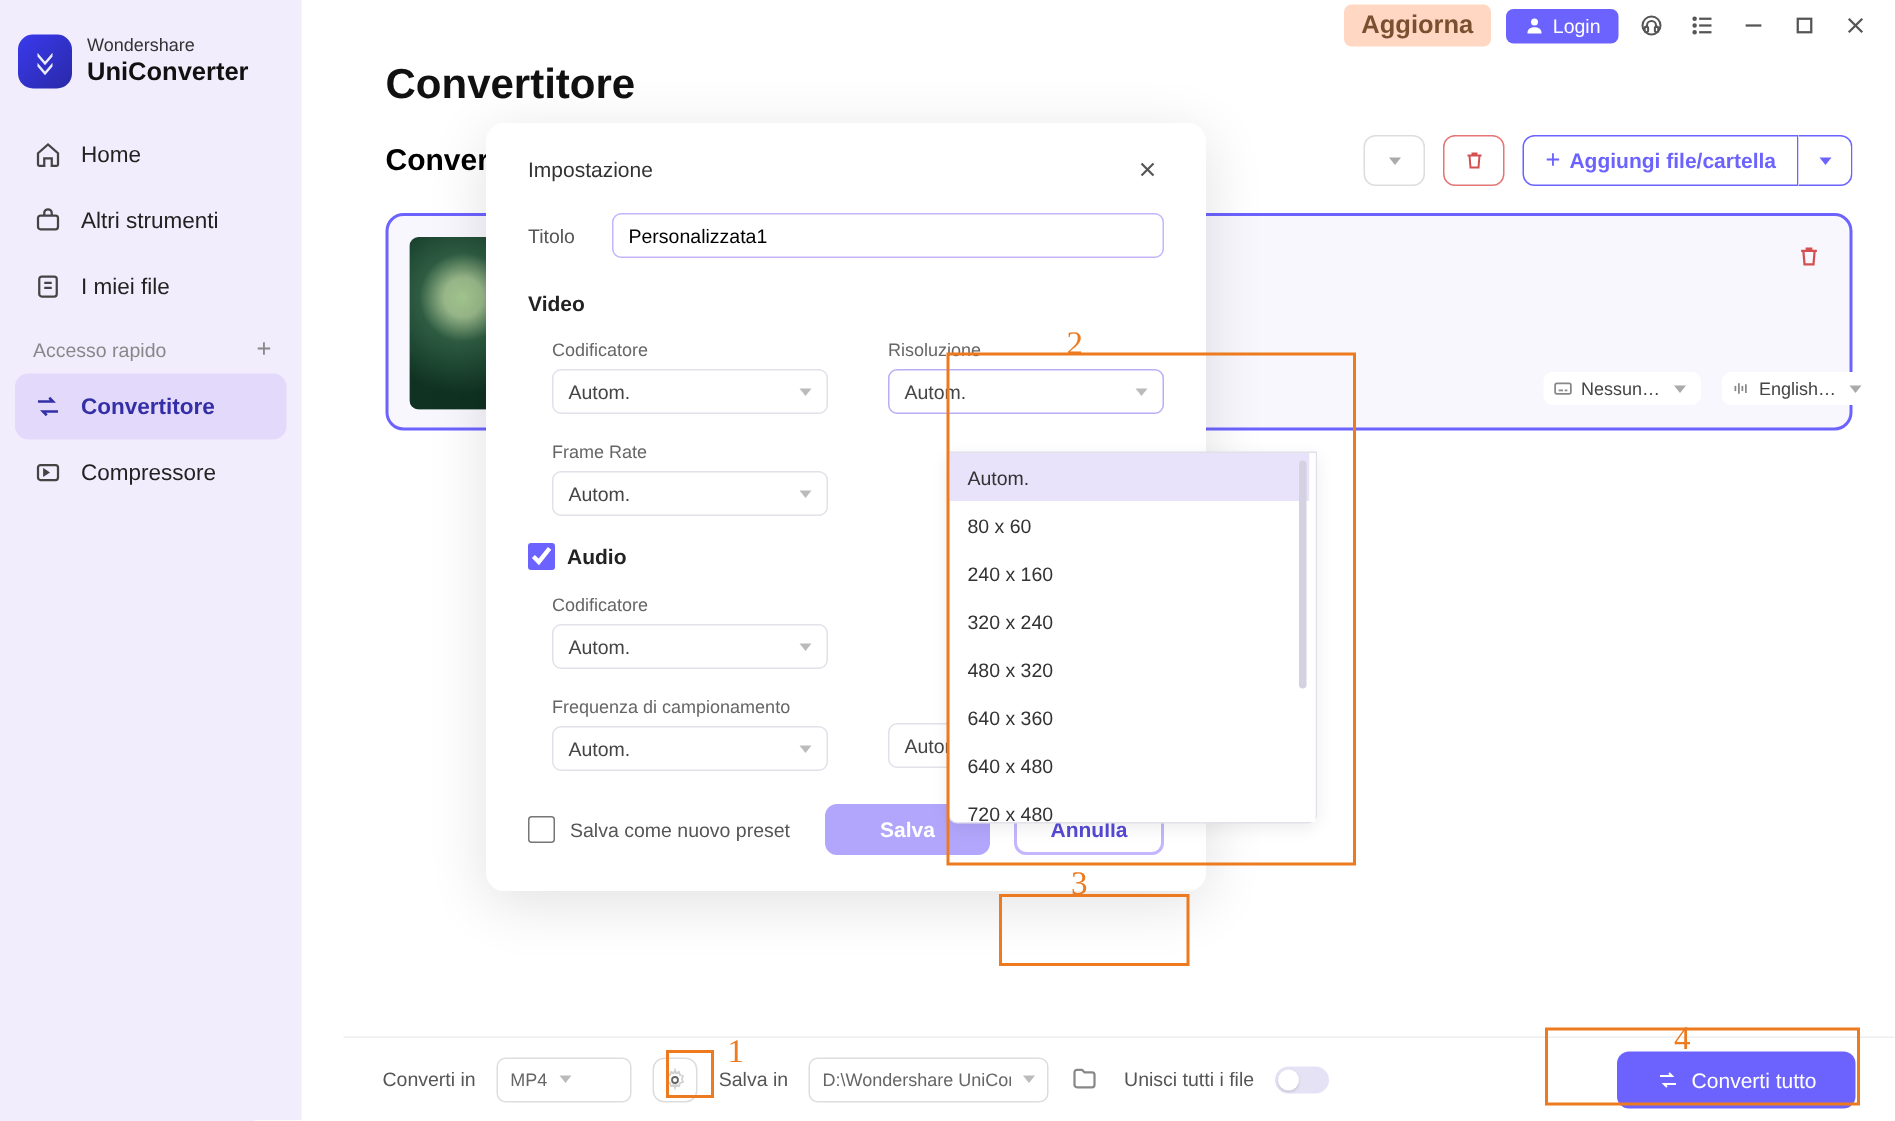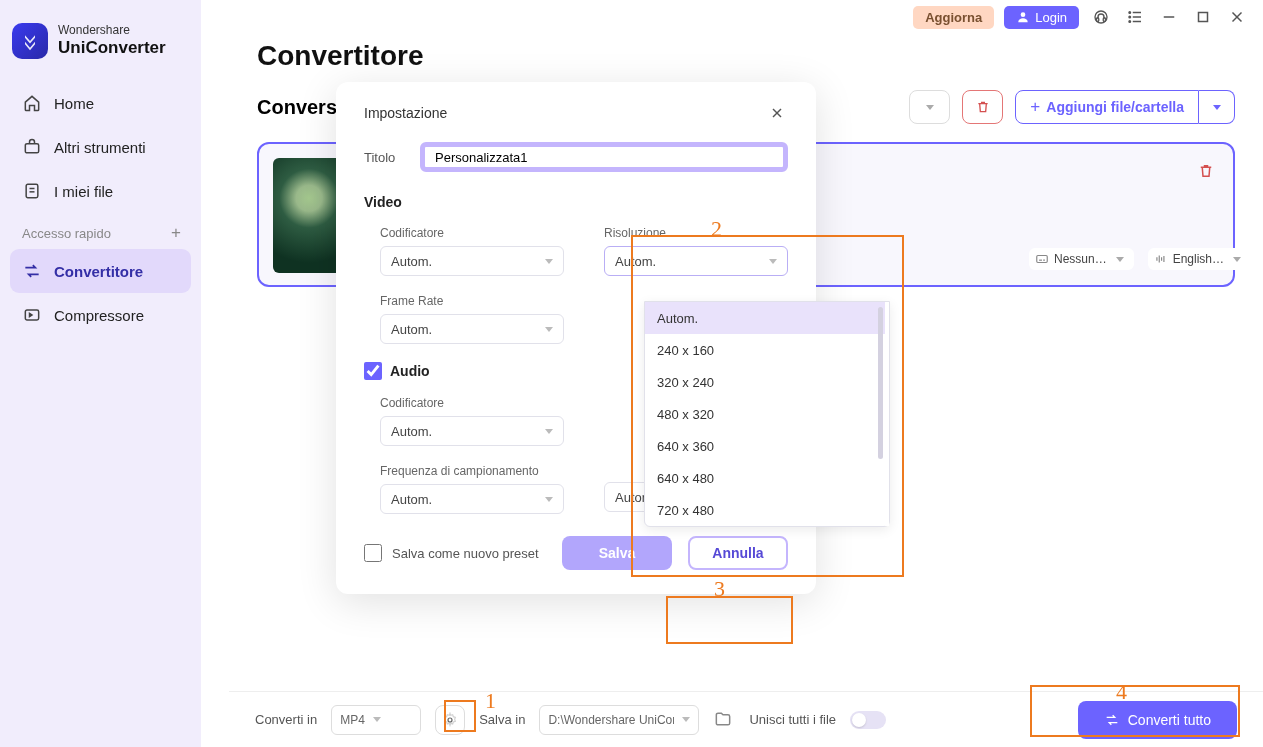--- a/index.html
+++ b/index.html
@@ -1,20 +1,20 @@
 <!DOCTYPE html>
 <html><head>
 <meta charset="utf-8">
 <style>
 * { box-sizing: border-box; margin: 0; padding: 0; font-family: -apple-system, BlinkMacSystemFont, 'Segoe UI', Arial, sans-serif; }
 body { width: 1263px; height: 747px; background: #fff; overflow: hidden; position: relative; }
 
 
 .titlebar { position: absolute; top: 0; right: 0; height: 34px; display: flex; align-items: center; gap: 10px; padding-right: 14px; }
-.badge-upd { background: #ffd7c2; color: #795030; font-weight: 700; font-size: 13px; padding: 4px 12px; border-radius: 5px; cursor: pointer; }
+.badge-upd { background: #ffd7c2; color: #795030; font-weight: 700; font-size: 17px; padding: 4px 12px; border-radius: 5px; cursor: pointer; }
 .badge-login { background: #6c63ff; color: #fff; font-size: 13px; padding: 4px 12px; border-radius: 5px; display: flex; align-items: center; gap: 5px; cursor: pointer; }
 .icon-btn { width: 24px; height: 24px; display: flex; align-items: center; justify-content: center; color: #555; cursor: pointer; }
 .icon-btn svg { width: 18px; height: 18px; }
 
 
 .sidebar { position: absolute; top: 0; left: 0; width: 201px; height: 100%; background: #f1edfc; padding-top: 18px; }
 .logo-zone { display: flex; align-items: center; gap: 10px; padding: 5px 12px 22px 12px; }
 .logo-mark { width: 36px; height: 36px; border-radius: 10px; background: linear-gradient(135deg, #3a3aee, #2929a8); position: relative; display:flex; align-items:center; justify-content:center;}
 .logo-mark svg { width: 20px; height: 20px; }
 .logo-text small { font-size: 12px; color: #333; display:block; line-height: 1.1;}
@@ -52,27 +52,27 @@
 .bottombar { position:absolute; left:229px; bottom:0; right:0; height:56px; border-top:1px solid #eee; display:flex; align-items:center; padding:0 26px; gap:14px; font-size:13px; color:#555;}
 .sel-drop { display:flex;align-items:center; gap:8px; border:1px solid #ddd; border-radius:6px; height:30px; padding:0 8px; background:#fff; cursor:pointer; font-size:12px; color:#666;}
 .sel-drop .dd{color:#bbb;font-size:9px;}
 .gear-box { width:30px; height:30px; border:1px solid #ddd; border-radius:8px; display:flex; align-items:center;justify-content:center; cursor:pointer; color:#666;}
 .folder-ic { width:22px;height:22px; color:#888; cursor:pointer;}
 .toggle { width:36px; height:18px; border-radius:9px; background:#e6e2f5; position:relative; cursor:pointer;}
 .toggle::after { content:''; position:absolute; width:14px;height:14px;border-radius:50%;background:#fff;top:2px;left:2px; box-shadow:0 1px 2px rgba(0,0,0,0.15);}
 .btn-big { height:38px; border:none; border-radius:8px; background:#6c63ff; color:#fff; padding:0 26px; font-size:14px; font-weight:400; display:flex;align-items:center;gap:8px; cursor:pointer;}
 
 
-.modal { position:absolute; left:336px; top:82px; width:480px; background:#fff; border-radius:12px; box-shadow:0 8px 40px rgba(0,0,0,0.12); padding:20px 28px 24px 28px; z-index:50;}
+.modal { position:absolute; left:324px; top:82px; width:480px; background:#fff; border-radius:12px; box-shadow:0 8px 40px rgba(0,0,0,0.12); padding:20px 28px 24px 28px; z-index:50;}
 .modal-head { display:flex; justify-content:space-between; align-items:center; margin-bottom:18px;}
 .modal-head .t { font-size:14px; color:#333; }
 .modal-head .c { width:22px;height:22px;cursor:pointer;color:#555;display:flex;align-items:center;justify-content:center;}
 .row-title { display:flex; align-items:center; gap:16px; margin-bottom:22px;}
 .row-title label { font-size:13px; color:#555; width:40px;}
-.row-title input { flex:1; height:30px; border:5px solid #c4b5fd; border-radius:6px; padding:0 10px; font-size:13px;}
+.row-title input { flex:1; height:30px; border:1px solid #c4b5fd; border-radius:6px; padding:0 10px; font-size:13px;}
 .section-h { font-size:14px; font-weight:700; margin-bottom:16px; color:#222;}
 .grid2 { display:grid; grid-template-columns: 1fr 1fr; gap:18px 40px; margin-bottom:18px; padding-left:16px;}
 .field label { display:block; font-size:12px; color:#666; margin-bottom:6px;}
 .field .fsel { height:30px; border:1px solid #e1e1ea; border-radius:6px; padding:0 10px; display:flex; align-items:center; justify-content:space-between; font-size:13px; color:#444; cursor:pointer; background:#fff;}
 .field .fsel.open { border-color:#b9aef5;}
 .audio-h { display:flex; align-items:center; gap:8px; margin-bottom:16px;}
 .audio-h input { width:18px;height:18px; accent-color:#6c63ff;}
 .audio-h b { font-size:14px; color:#222;}
 .modal-foot { display:flex; justify-content:space-between; align-items:center; margin-top:22px;}
 .foot-left { display:flex; align-items:center; gap:10px; font-size:13px; color:#555;}
@@ -370,20 +370,21 @@
     </div>
     <div class="foot-btns">
       <button class="btn-save">Salva</button>
       <button class="btn-cancel">Annulla</button>
     </div>
   </div>
 
   <div class="ddlist">
     <div class="ddlist-inner">
       <div class="opt sel">Autom.</div>
+      <div class="opt">80 x 60</div>
       <div class="opt">240 x 160</div>
       <div class="opt">320 x 240</div>
       <div class="opt">480 x 320</div>
       <div class="opt">640 x 360</div>
       <div class="opt">640 x 480</div>
       <div class="opt">720 x 480</div>
       <div class="ddscroll"></div>
     </div>
   </div>
 </div>

